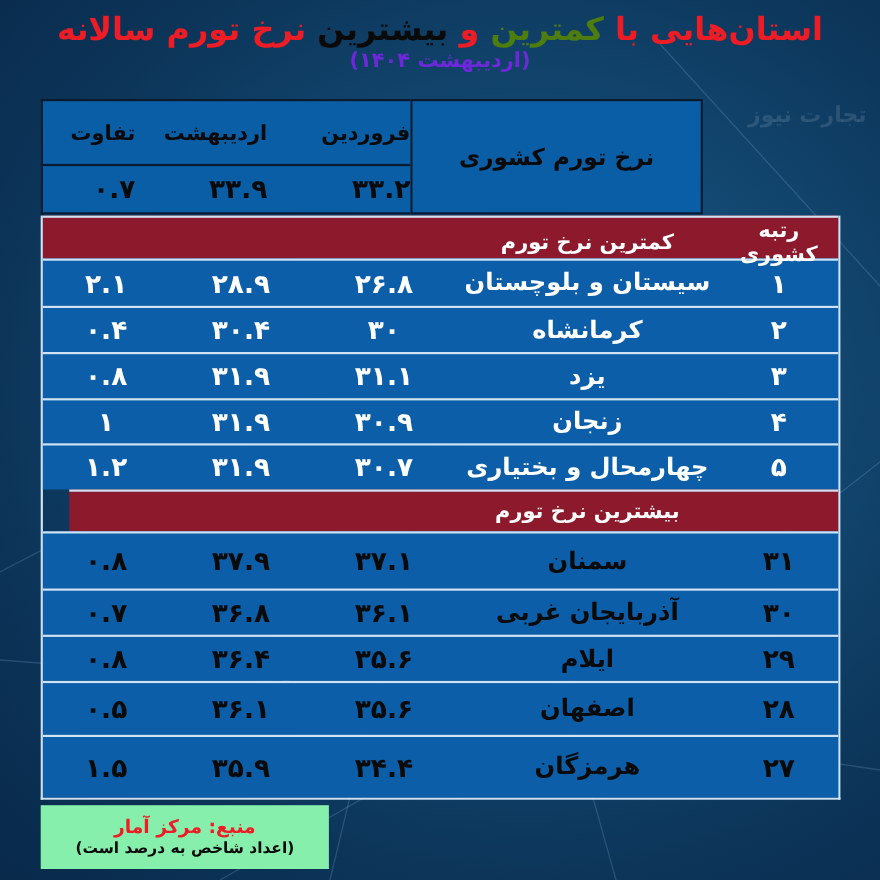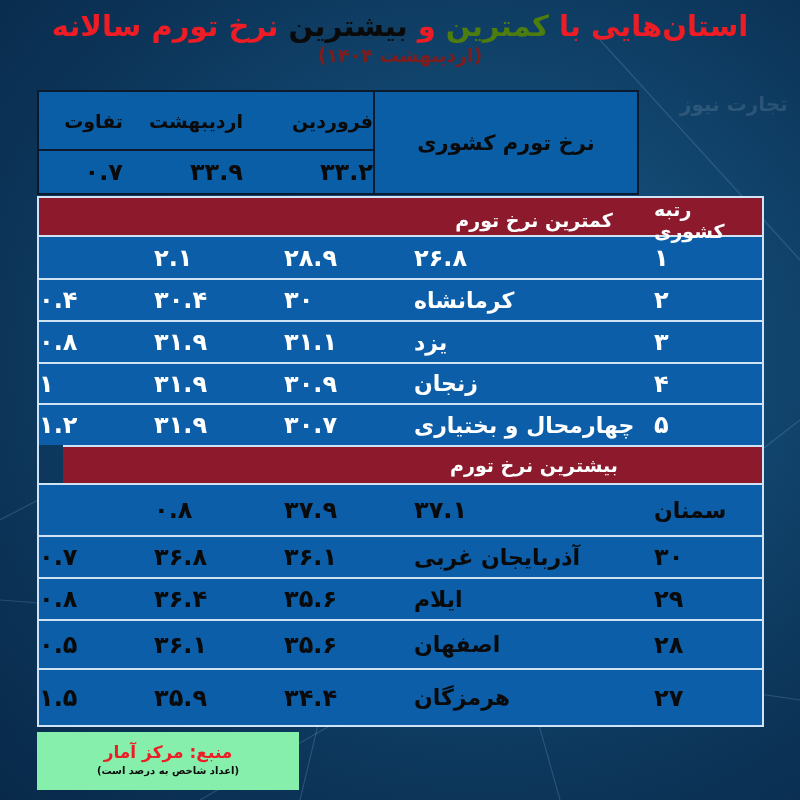--- a/index.html
+++ b/index.html
@@ -13,21 +13,21 @@
   .bg-lines { position: absolute; inset: 0; pointer-events: none; }
   .title {
     position: absolute; top: 8px; left: 0; right: 0; text-align: center;
     direction: rtl; font-weight: bold; font-size: 29px; line-height: 36px;
   }
   .title .red { color: #ee1c24; }
   .title .white { color: #4d7c0f; }
   .title .black { color: #0a0a0a; }
   .subtitle {
     position: absolute; top: 44px; left: 0; right: 0; text-align: center;
-    direction: rtl; font-weight: bold; font-size: 19px; color: #7f1d1d;
+    direction: rtl; font-weight: bold; font-size: 19px; color: #6d28d9;
   }
   .watermark {
     position: absolute; direction: rtl; font-weight: bold; color: rgba(255,255,255,0.12);
     font-size: 20px;
   }
   
   .national {
     position: absolute; left: 37px; top: 90px; width: 602px; height: 105px;
     display: flex; direction: rtl;
   }
@@ -47,36 +47,36 @@
 
   .table {
     position: absolute; left: 37px; top: 196px; width: 727px; direction: rtl;
     border-left: 2px solid #cfe3f5; border-right: 2px solid #cfe3f5; border-bottom: 2px solid #cfe3f5;
   }
   .row {
     display: grid; grid-template-columns: 108px 240px 130px 130px 1fr;
     align-items: center; background: #0b5ea7; border-top: 2px solid #cfe3f5;
   }
   .row.section { background: #8c1a2c; }
-  .cell { text-align: left; font-weight: bold; }
+  .cell { text-align: center; font-weight: bold; }
   .row.section .cell { color: #ffffff; font-size: 19px; }
   .row.section .cell.name { text-align: center; }
   .rank { font-size: 24px; }
   .low .cell { color: #ffffff; }
   .high .cell { color: #0a0a0a; }
   .name { font-size: 22px; }
   .num { font-size: 24px; }
 
   .footer {
     position: absolute; left: 37px; top: 732px; width: 262px; height: 58px;
     background: #86efac; direction: rtl; text-align: center;
     display: flex; flex-direction: column; justify-content: center;
   }
   .footer .src { color: #ee1c24; font-weight: bold; font-size: 17px; line-height: 20px; }
-  .footer .note { color: #0a0a0a; font-weight: bold; font-size: 10px; line-height: 18px; }
+  .footer .note { color: #0a0a0a; font-weight: bold; font-size: 14px; line-height: 18px; }
 </style>
 </head>
 <body>
 
 <svg class="bg-lines" width="800" height="800">
   <g stroke="rgba(170,210,255,0.18)" stroke-width="1.2" fill="none">
     <line x1="420" y1="300" x2="300" y2="800"></line>
     <line x1="420" y1="300" x2="560" y2="800"></line>
     <line x1="420" y1="300" x2="0" y2="520"></line>
     <line x1="620" y1="560" x2="800" y2="420"></line>
@@ -117,20 +117,21 @@
   <div class="row section" style="height:39px;">
     <div class="cell">رتبه کشوری</div>
     <div class="cell name">کمترین نرخ تورم</div>
     <div class="cell"></div>
     <div class="cell"></div>
     <div class="cell"></div>
   </div>
 
   <div class="row low" style="height:43px;">
     <div class="cell rank">۱</div>
+    <div class="cell name">سیستان و بلوچستان</div>
     <div class="cell num">۲۶.۸</div>
     <div class="cell num">۲۸.۹</div>
     <div class="cell num">۲.۱</div>
   </div>
   <div class="row low" style="height:42px;">
     <div class="cell rank">۲</div>
     <div class="cell name">کرمانشاه</div>
     <div class="cell num">۳۰</div>
     <div class="cell num">۳۰.۴</div>
     <div class="cell num">۰.۴</div>
@@ -159,20 +160,21 @@
 
   <div class="row section" style="height:38px;margin-left:24px;">
     <div class="cell"></div>
     <div class="cell name">بیشترین نرخ تورم</div>
     <div class="cell"></div>
     <div class="cell"></div>
     <div class="cell"></div>
   </div>
 
   <div class="row high" style="height:52px;">
+    <div class="cell rank">۳۱</div>
     <div class="cell name">سمنان</div>
     <div class="cell num">۳۷.۱</div>
     <div class="cell num">۳۷.۹</div>
     <div class="cell num">۰.۸</div>
   </div>
   <div class="row high" style="height:42px;">
     <div class="cell rank">۳۰</div>
     <div class="cell name">آذربایجان غربی</div>
     <div class="cell num">۳۶.۱</div>
     <div class="cell num">۳۶.۸</div>

